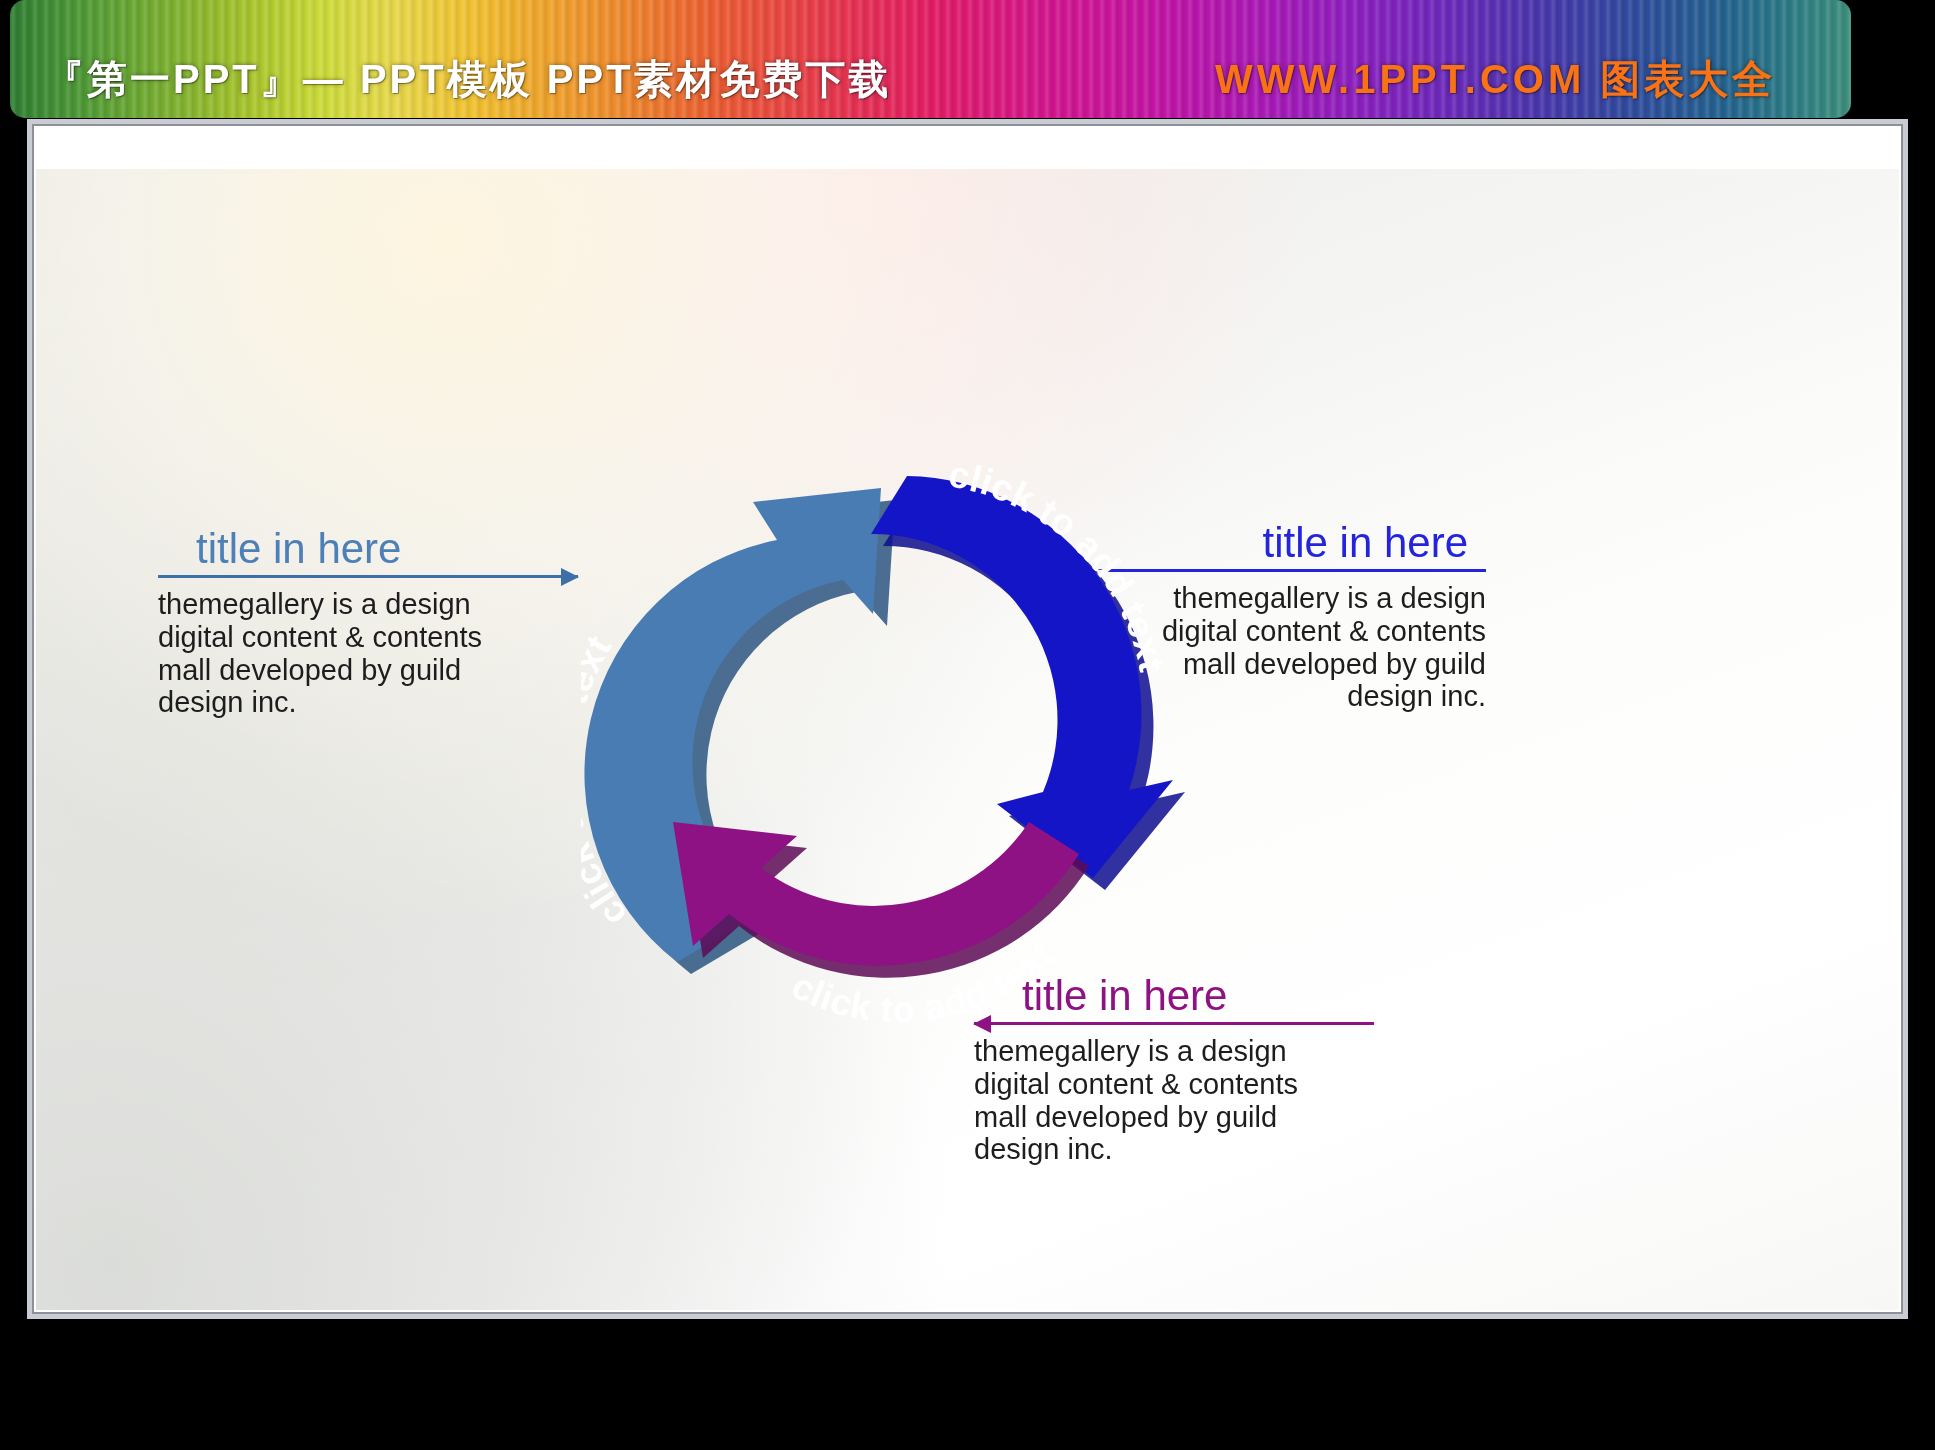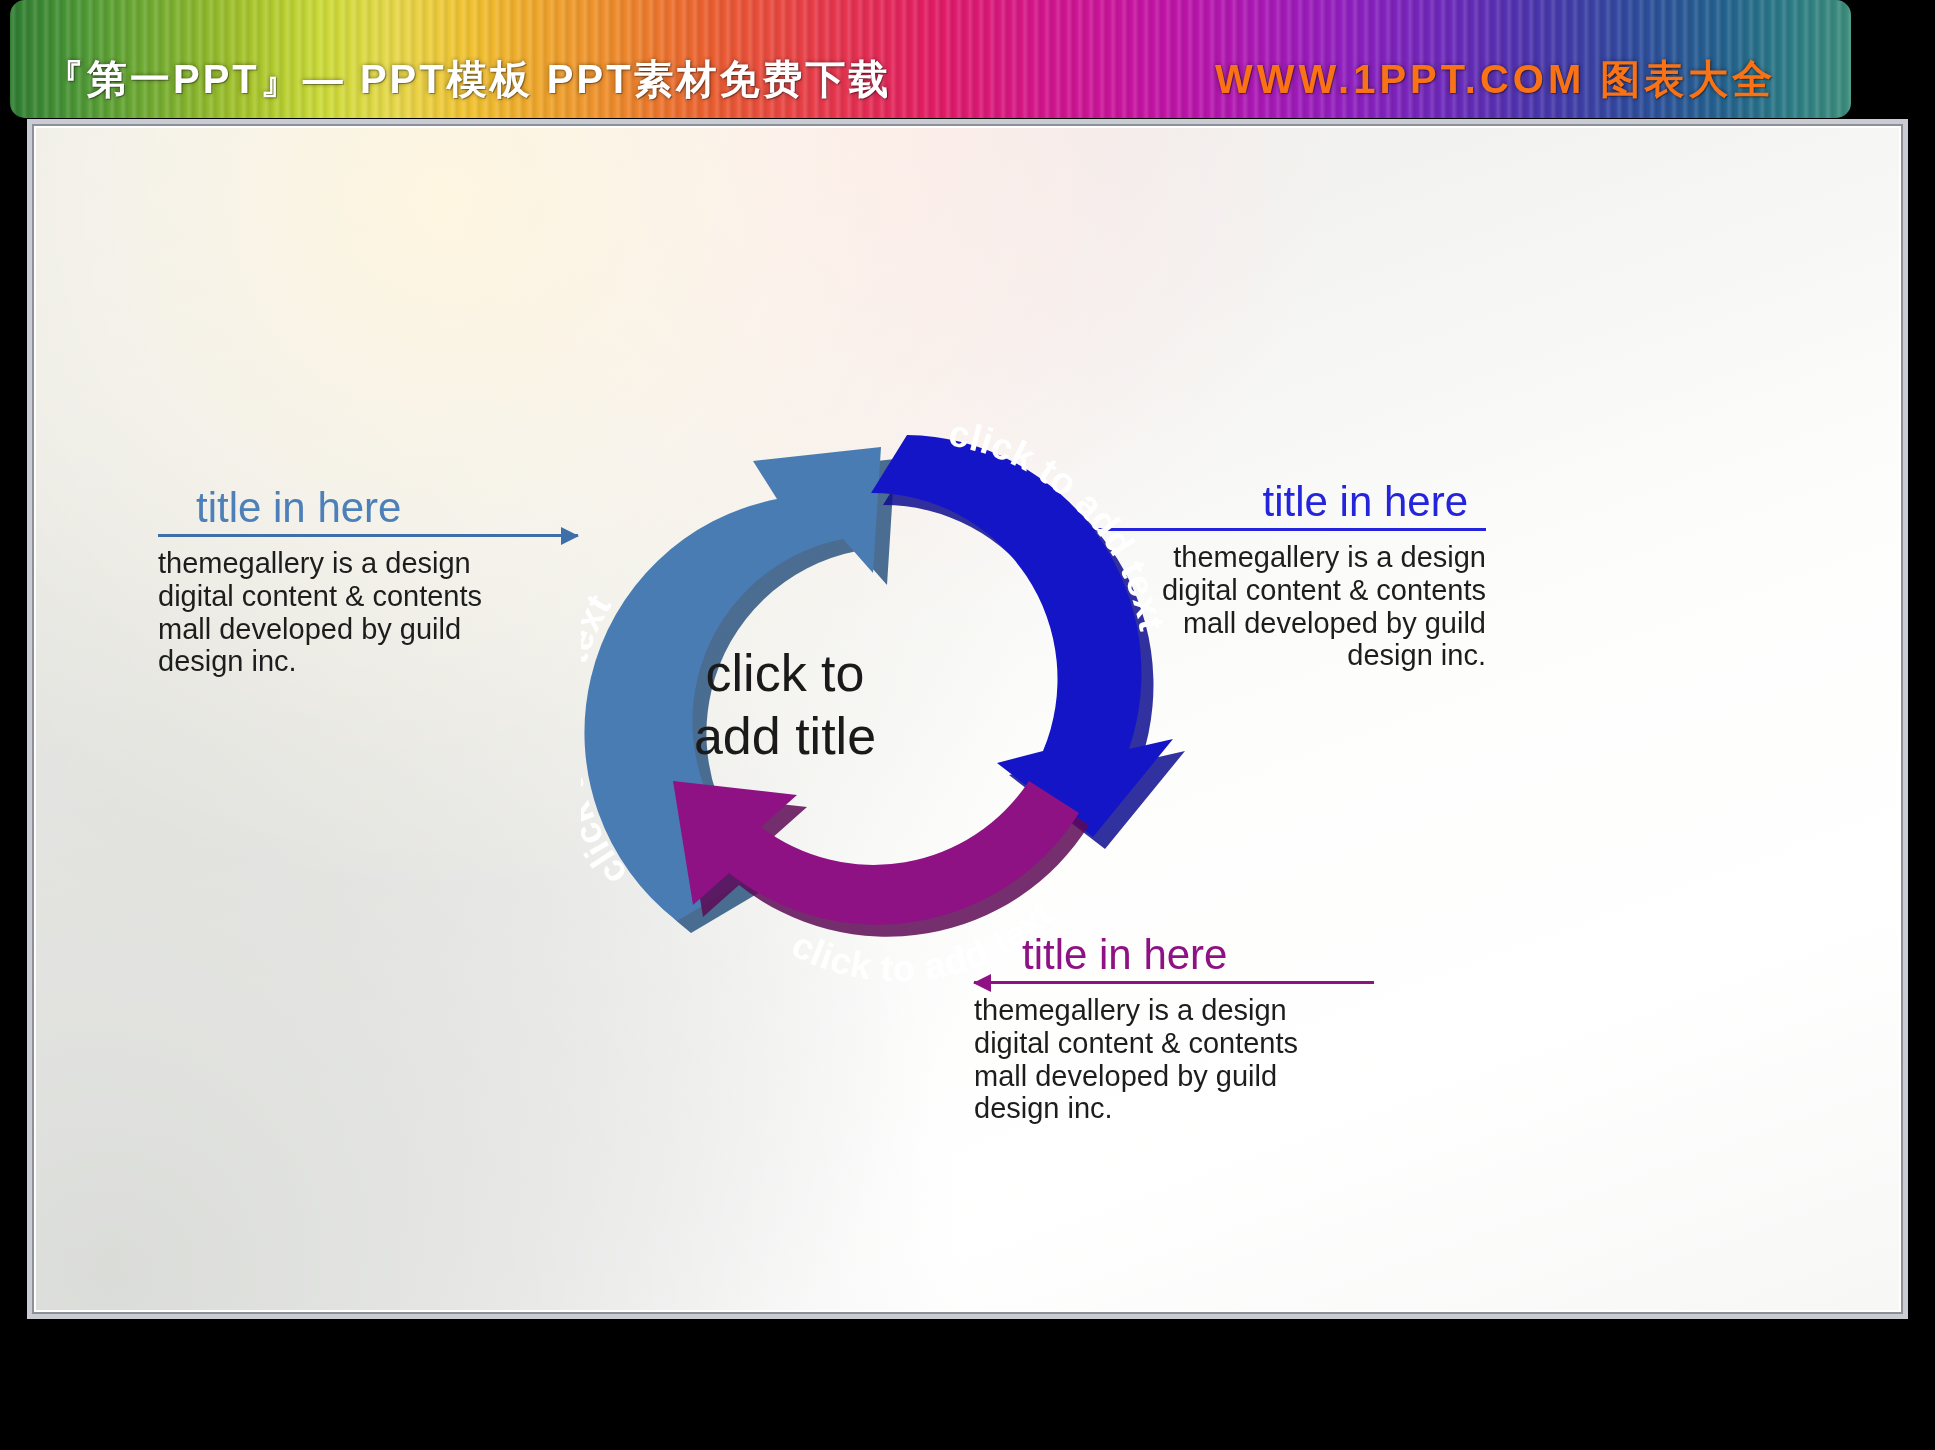--- a/index.html
+++ b/index.html
@@ -109,20 +109,21 @@
   #slide {
     position: absolute;
     inset: 4px;
     overflow: hidden;
     background:
       radial-gradient(circle at 22% 6%, rgba(255,246,224,0.95) 0%, rgba(255,250,238,0.55) 18%, rgba(255,255,255,0) 38%),
       radial-gradient(circle at 44% 2%, rgba(255,228,228,0.75) 0%, rgba(255,255,255,0) 30%),
       radial-gradient(circle at 8% 52%, rgba(225,226,222,0.9) 0%, rgba(255,255,255,0) 46%),
       radial-gradient(circle at 4% 96%, rgba(213,215,212,0.95) 0%, rgba(255,255,255,0) 40%),
       linear-gradient(160deg, #e9eae6 0%, #f3f3f1 30%, #fdfdfc 55%, #ffffff 78%, #f7f7f6 100%);
+    margin-top: 41px;
   }
 
   
   .block { position: absolute; }
   .block .title {
     font-size: 42px;
     font-weight: 400;
     line-height: 1.05;
     white-space: nowrap;
   }
@@ -326,18 +327,16 @@
                      L 180,444
                      A 186,186 0 0 0 448,398
                      Z" fill="#8e1283"></path>
             <text class="arc-label">
               <textPath href="#pathPurp" startOffset="12%">click to add text</textPath>
             </text>
           </g>
         </svg>
       </div>
 
-      <div id="center-title">click to
-add title</div>
 
     </div>
   </div>
 </div>
 
 </body></html>

